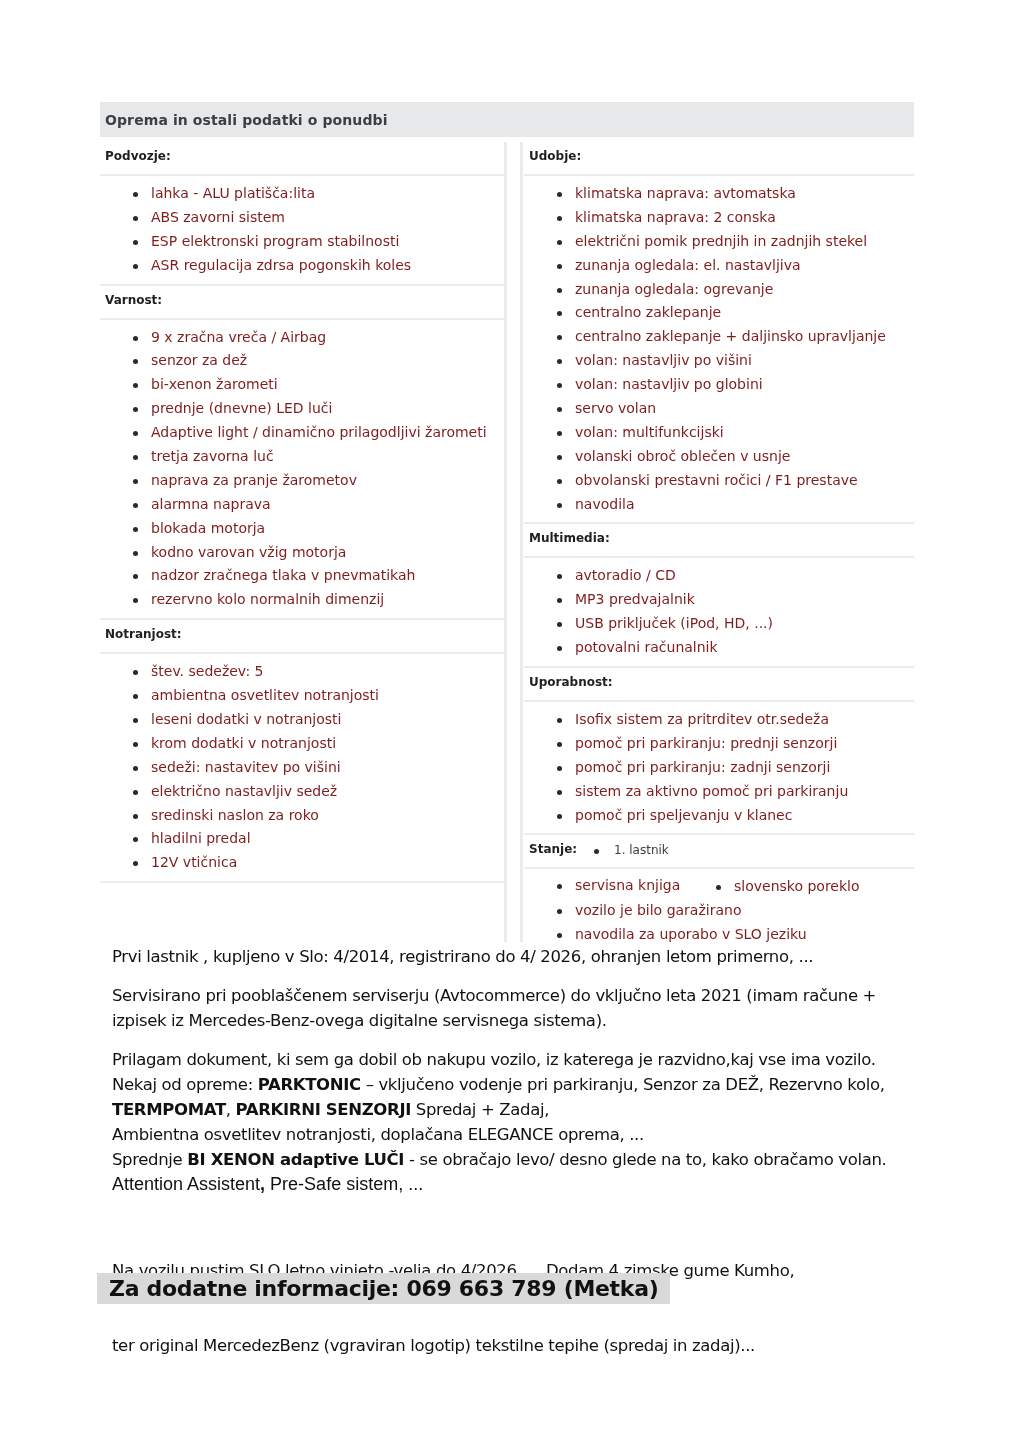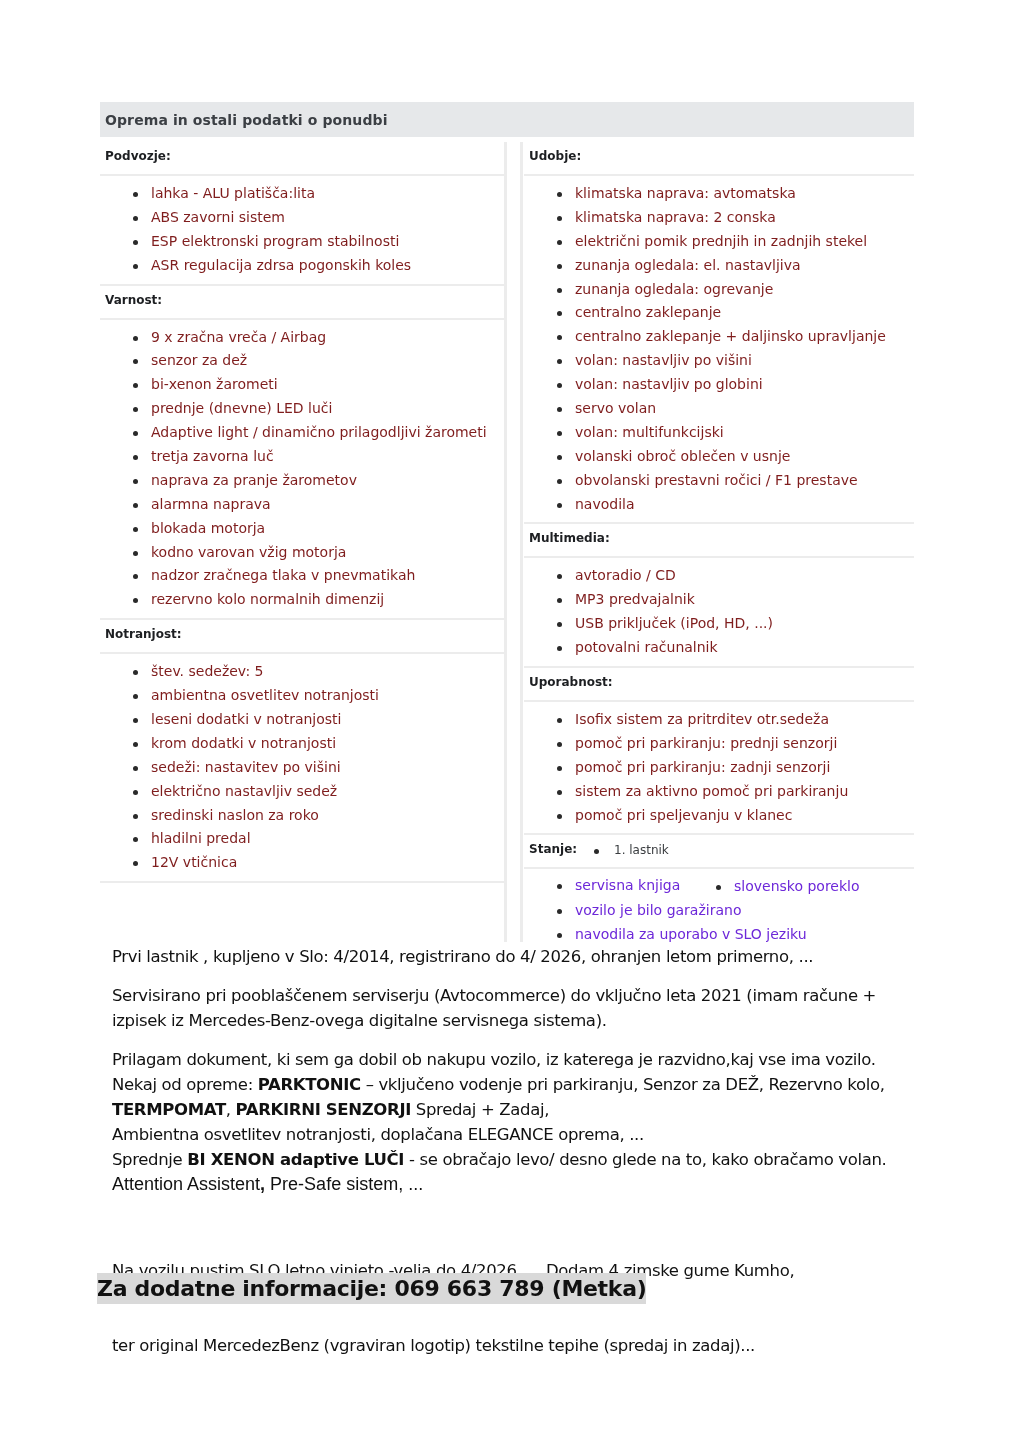--- a/index.html
+++ b/index.html
@@ -31,32 +31,32 @@
                         border-radius: 50%; background: #2a2a2a; }
   .col-right ul.items li { padding-left: 51px; }
   .col-right ul.items li::before { left: 33px; }
 
   .stanje-head { height: 32px; border-bottom: 2px solid #ececec; position: relative; }
   .stanje-head .lbl { position: absolute; left: 5px; top: 7px; font-size: 12px; font-weight: bold; color: #1d1f22; }
   .stanje-head .first { position: absolute; left: 90px; top: 8px; font-size: 12px; color: #3a3d40; }
   .stanje-head .first::before { content: ""; position: absolute; left: -20px; top: 6px; width: 5px; height: 5px;
                                 border-radius: 50%; background: #2a2a2a; }
   .stanje-list { position: relative; padding-top: 6px; }
-  .stanje-list .it { position: absolute; font-size: 14px; color: #6d28d9; white-space: nowrap; }
+  .stanje-list .it { position: absolute; font-size: 14px; color: #7f1d1d; white-space: nowrap; }
   .stanje-list .it::before { content: ""; position: absolute; left: -18px; top: 7px; width: 5px; height: 5px;
                              border-radius: 50%; background: #2a2a2a; }
 
   
   .para { position: absolute; left: 112px; font-family: "DejaVu Sans", sans-serif; font-size: 16.5px;
           color: #111; line-height: 25px; white-space: nowrap; letter-spacing: -0.35px; }
   .para b { font-weight: bold; }
   .arial { font-family: "Liberation Sans", sans-serif; font-size: 18px; letter-spacing: 0; }
 
   .contact { position: absolute; left: 97px; top: 1273px; height: 31px; background: #d9d9d9;
-             font-size: 22px; font-weight: bold; color: #111; line-height: 31px; padding: 0 0;
+             font-size: 22px; font-weight: bold; color: #111; line-height: 31px; padding: 0 12px;
              white-space: nowrap; letter-spacing: -0.3px; }
 </style>
 </head>
 <body>
 
 <div class="equip">
   <div class="equip-header">
     <span class="title">Oprema in ostali podatki o ponudbi</span>
   </div>
 

